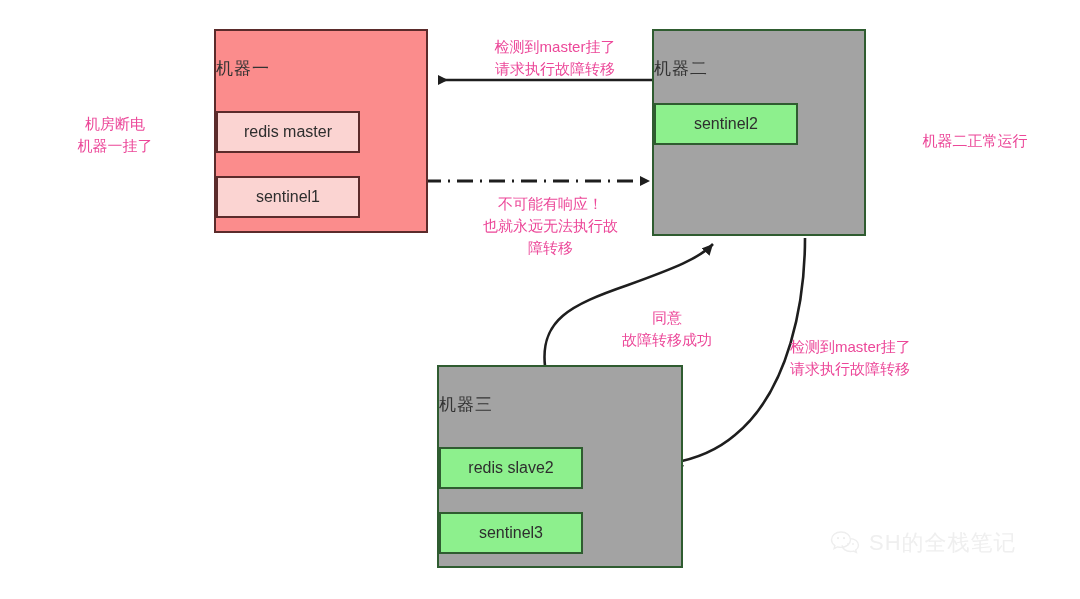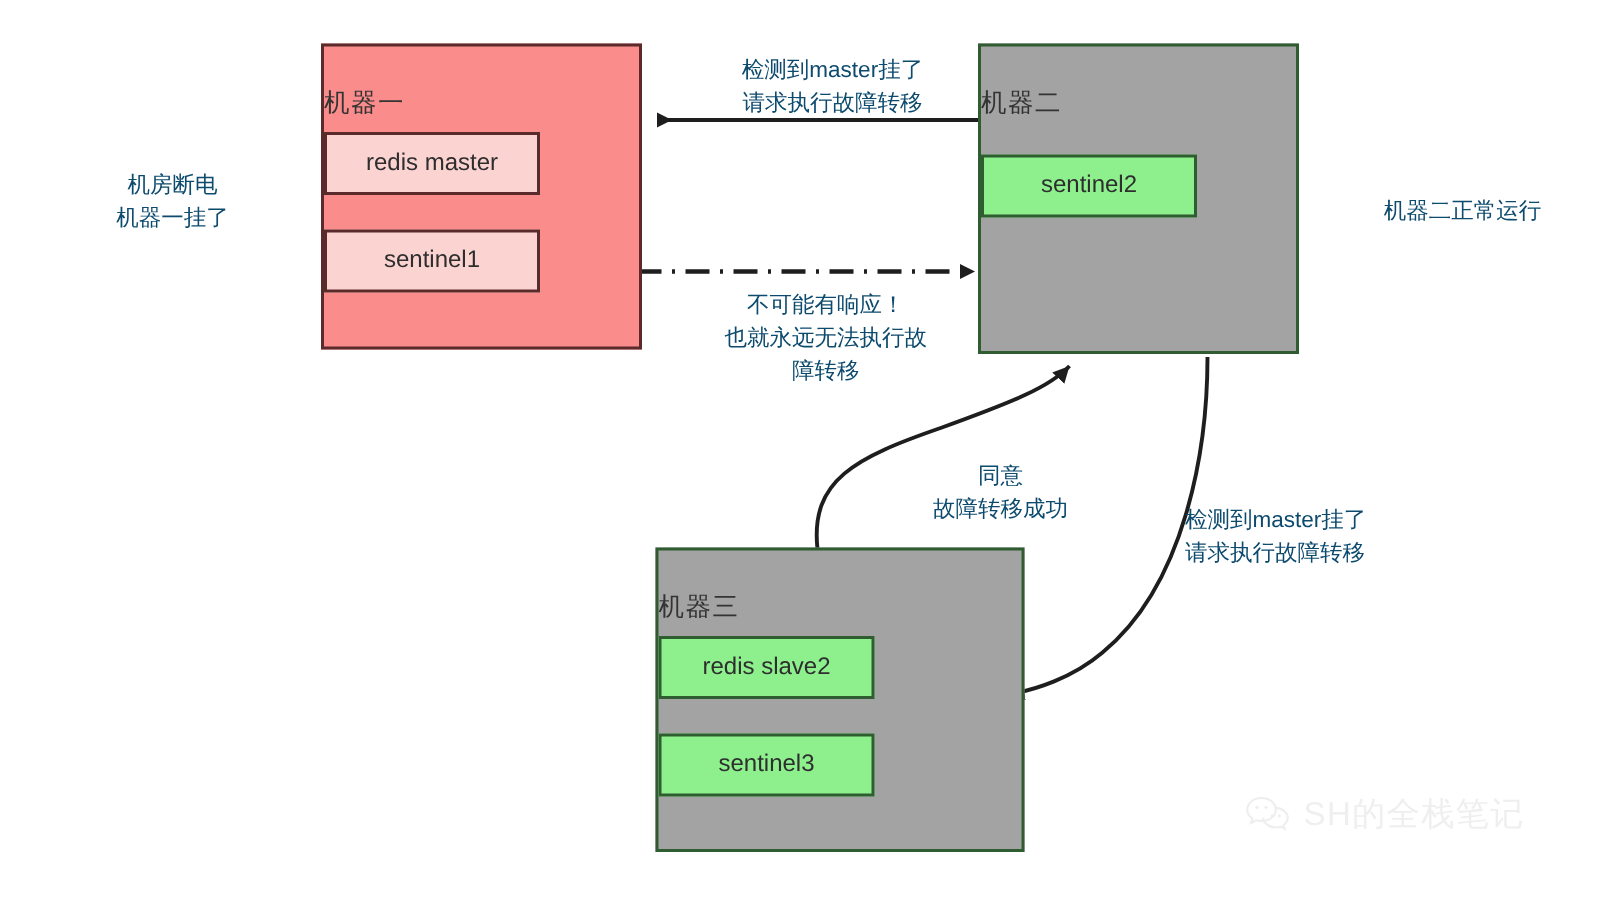--- a/index.html
+++ b/index.html
@@ -59,26 +59,26 @@
     border: 2px solid #3a2a28;
   }
   .machine.failed .service {
     background: #fbd4d2;
     border-color: #5b2b2b;
   }
   .machine.healthy .service {
     background: #8df08d;
     border-color: #2f5c30;
   }
-  .svc-1 { margin-top: 8px; }
+  .svc-1 { margin-top: 31px; }
   .svc-2 { margin-top: 23px; }
 
   .note {
     position: absolute;
-    color: #0c4a6e;
+    color: #ec4899;
     font-size: 15px;
     line-height: 22px;
     text-align: center;
     white-space: pre-line;
   }
   .note-left   { left: 40px;  top: 113px; width: 150px; }
   .note-right  { left: 895px; top: 130px; width: 160px; }
   .note-top    { left: 455px; top: 36px;  width: 200px; }
   .note-mid    { left: 448px; top: 193px; width: 205px; }
   .note-agree  { left: 592px; top: 307px; width: 150px; }

